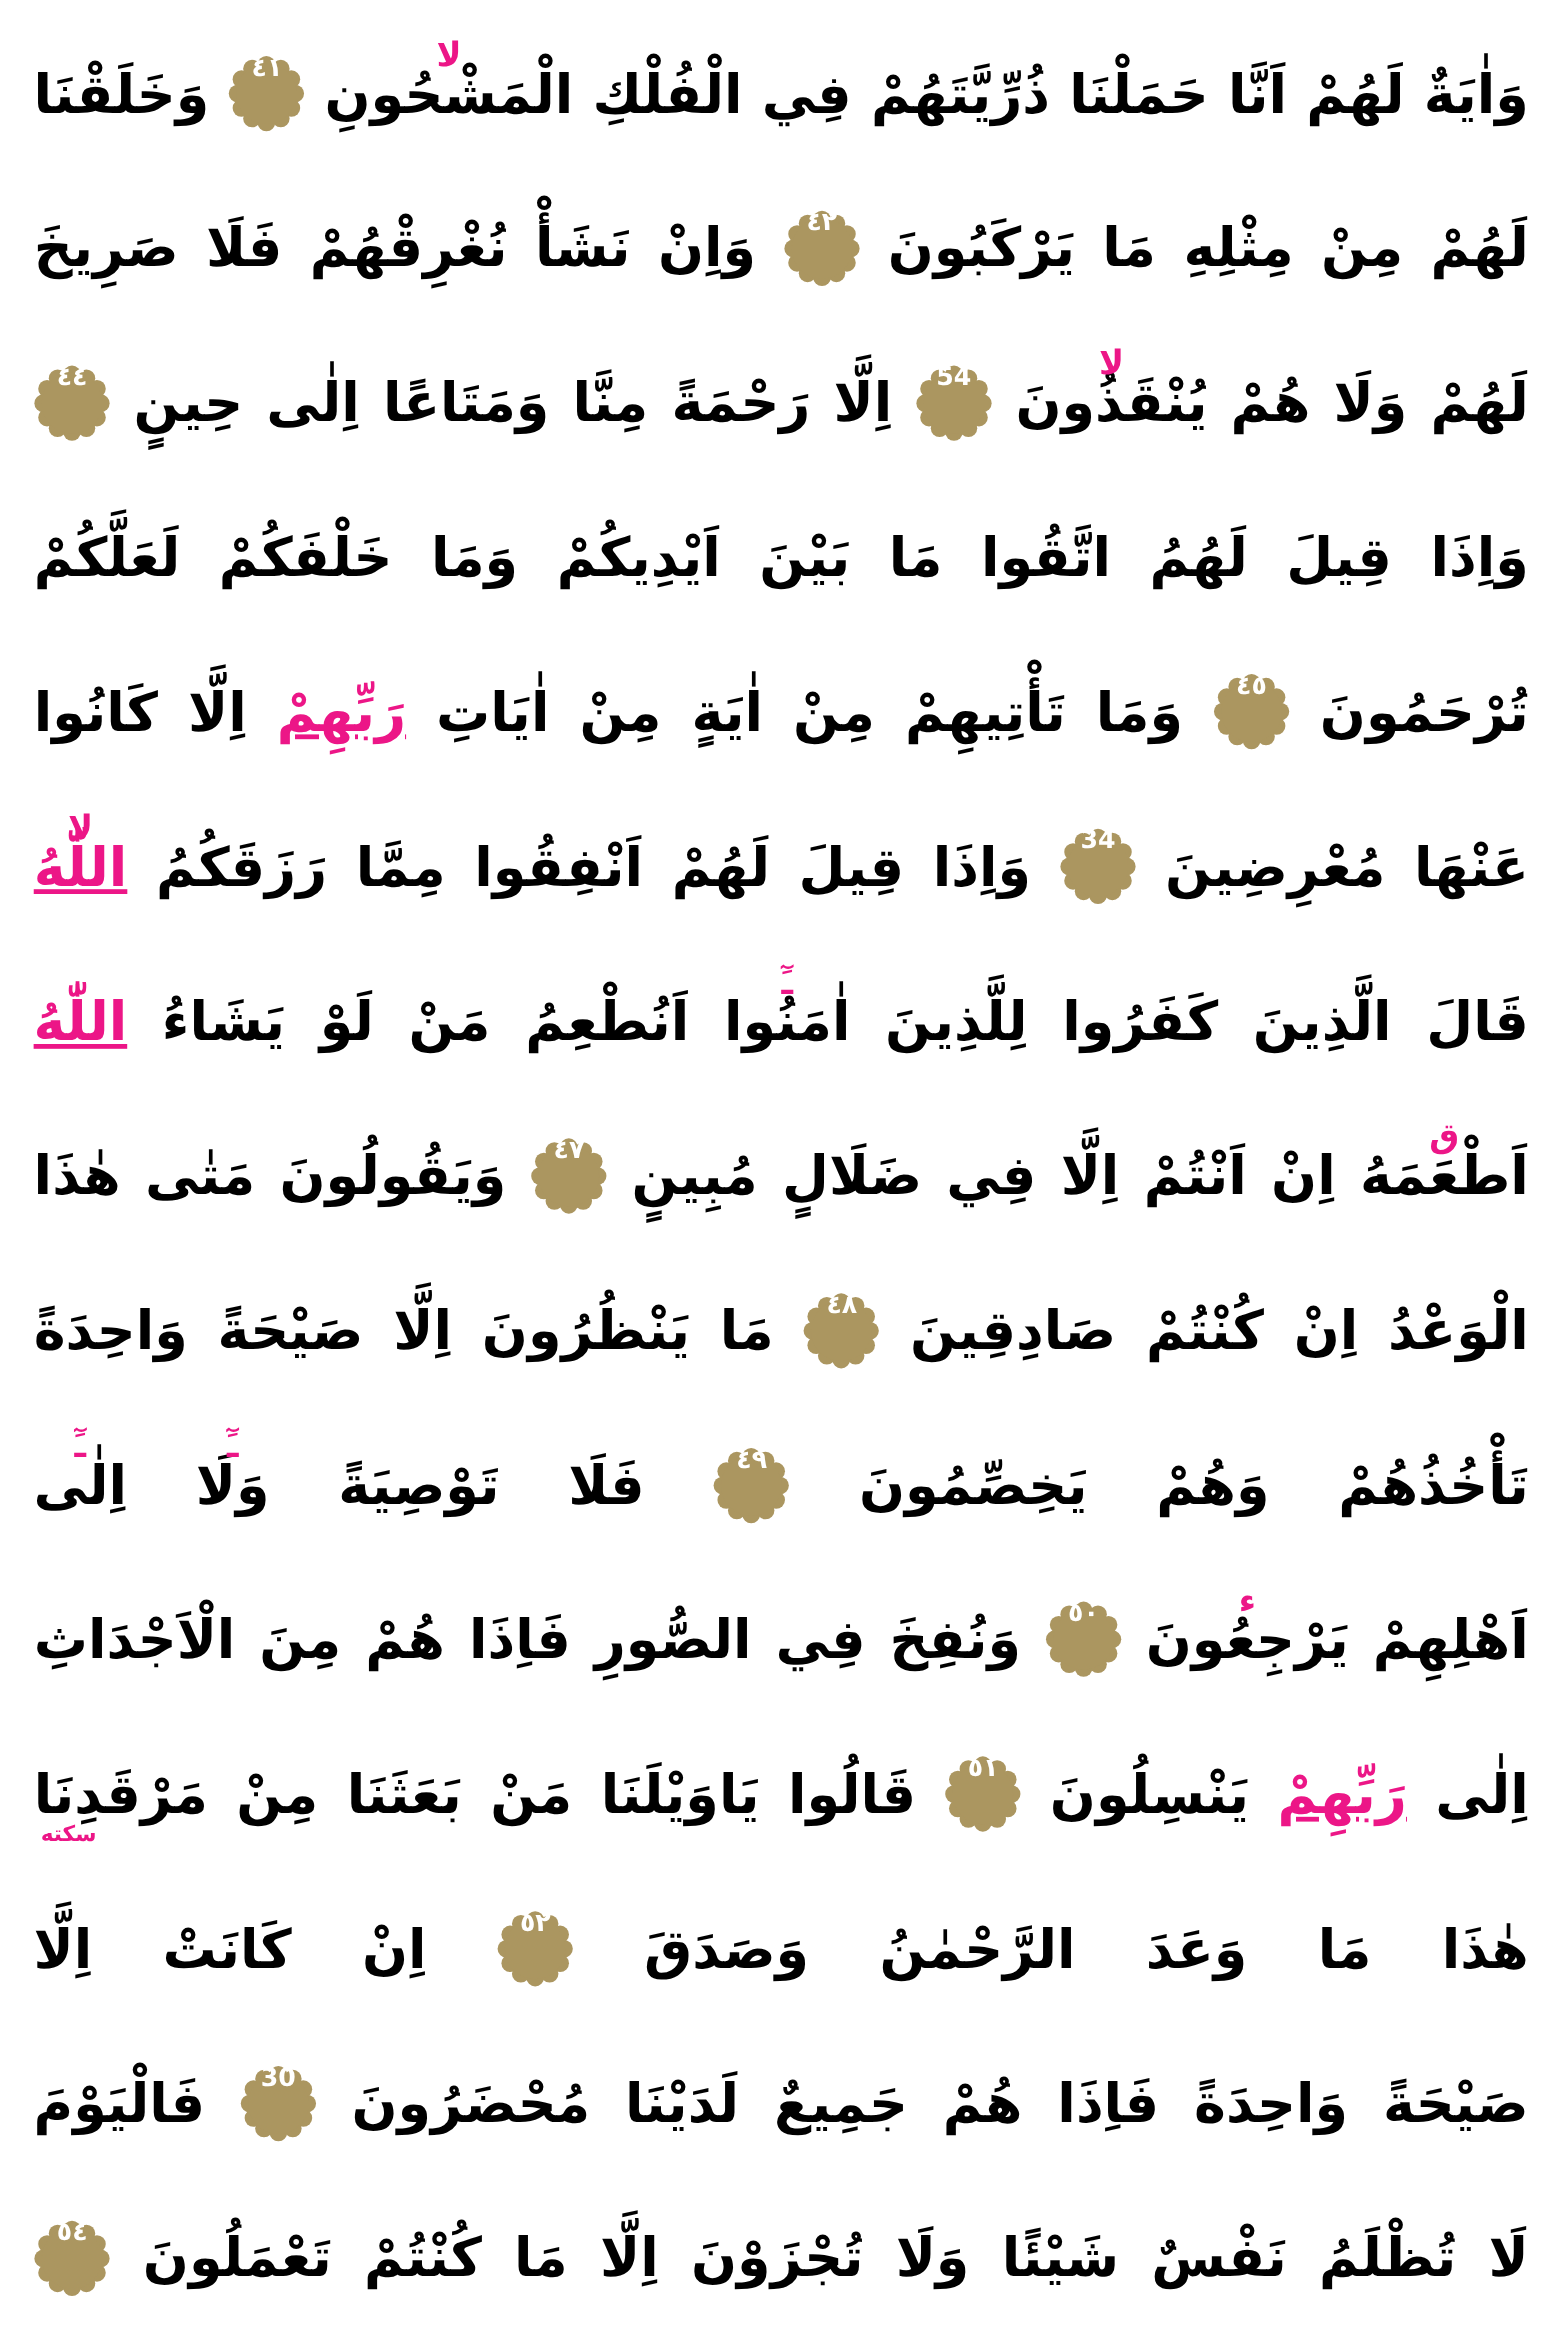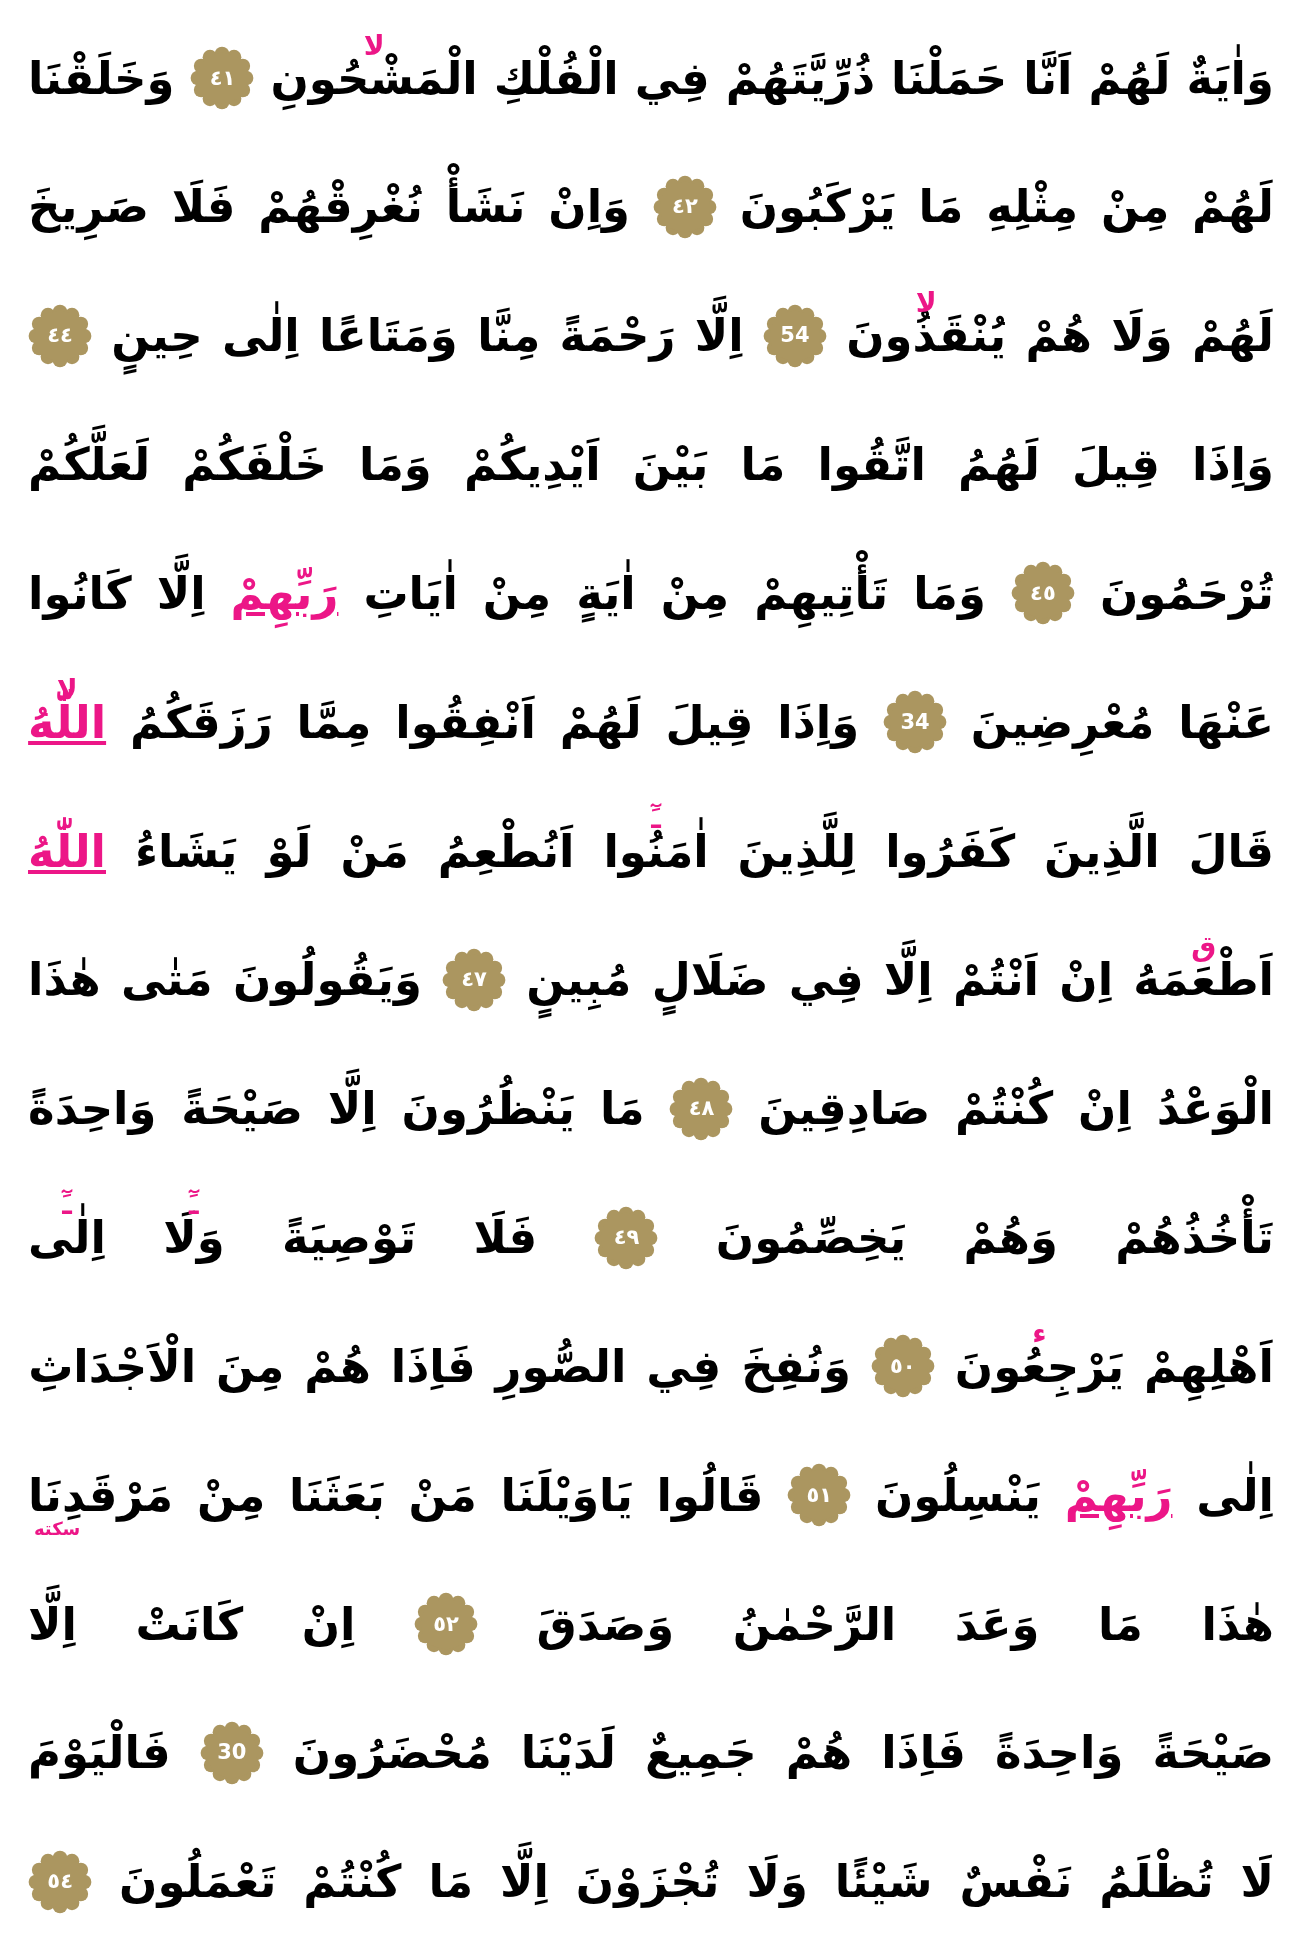--- a/index.html
+++ b/index.html
@@ -39,21 +39,21 @@
     line-height:1;
   }
   .mark.below{
     top:auto;bottom:-16px;left:4%;transform:none;
     font-size:18px;
     margin-top:15px;
   }
   .medallion{
     position:relative;
     width:64px;height:64px;
-    display:inline-flex;align-items:center;justify-content:center;
+    display:inline-flex;justify-content:center;
     flex:0 0 auto;
   }
   .medallion svg{position:absolute;left:0;top:0;}
   .medallion .num{
     position:relative;
     color:#ffffff;
     font-size:21px;font-weight:bold;
     direction:rtl;
     line-height:1;
   }

